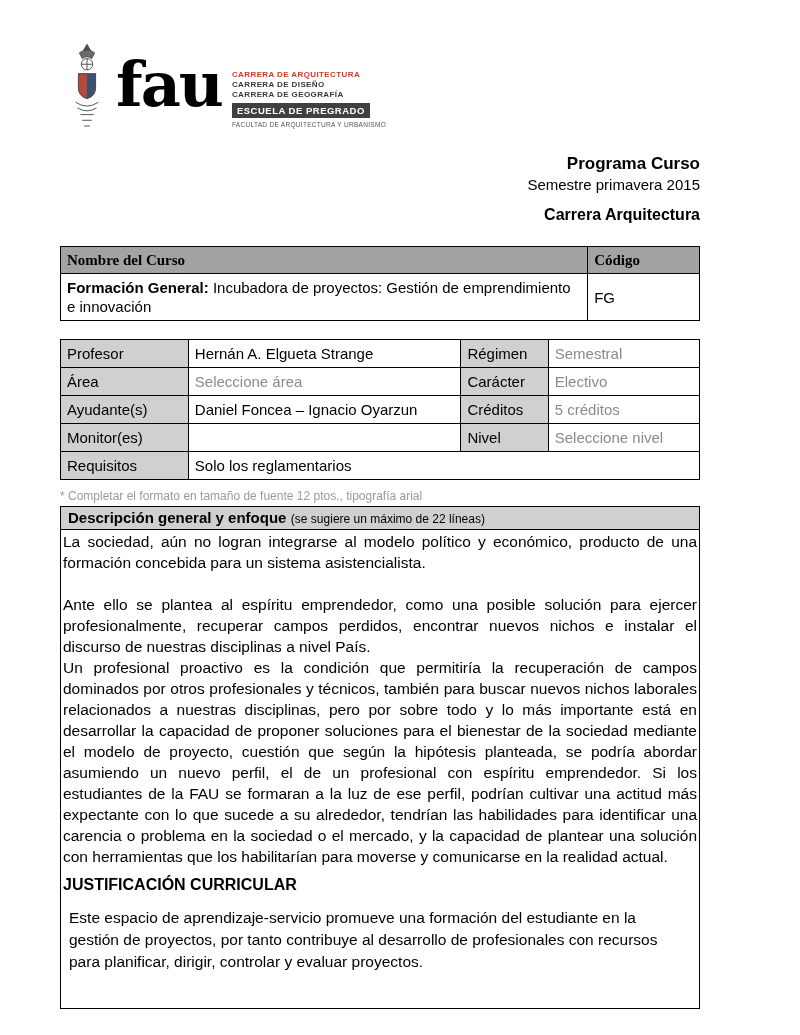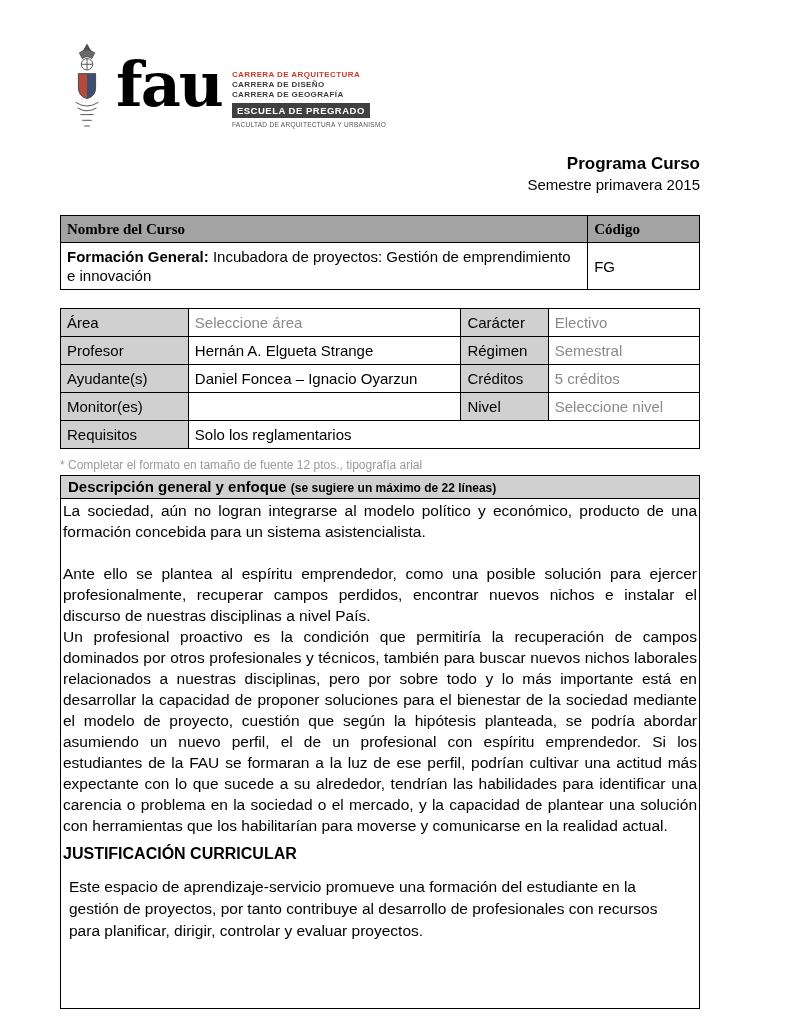--- a/index.html
+++ b/index.html
@@ -45,21 +45,21 @@
   .ph { color: #8a8a8a; font-size: 13px; }
 
   .note { font-size: 12px; color: #9a9a9a; margin-top: 9px; margin-bottom: 3px; }
 
   
   .desc-box { flex: 1; display: flex; flex-direction: column; min-height: 0; }
   .desc-header {
     background: #d0d0d0; border: 1px solid #000; padding: 2px 7px; flex: 0 0 auto;
   }
   .desc-title { font-size: 15px; font-weight: bold; }
-  .desc-hint { font-size: 12px; font-weight: bold; }
+  .desc-hint { font-size: 12px; font-weight: normal; }
   .desc-body {
     border-left: 1px solid #000; border-right: 1px solid #000; border-bottom: 1px solid #000;
     flex: 1; padding: 1px 2px 4px 2px;
     font-size: 15.5px; line-height: 21px; text-align: justify;
   }
   .desc-body p { margin: 0; min-height: 21px; }
   .just-heading { font-size: 16px; font-weight: bold; margin: 7px 0 12px 0; text-align: left; }
   .just-text { text-align: left; line-height: 22px; padding-left: 6px; padding-right: 14px; }
 </style>
 </head>
@@ -90,20 +90,21 @@
       <div class="career-line">CARRERA DE DISEÑO</div>
       <div class="career-line">CARRERA DE GEOGRAFÍA</div>
       <div class="pregrado-box">ESCUELA DE PREGRADO</div>
       <div class="faculty-line">FACULTAD DE ARQUITECTURA Y URBANISMO</div>
     </div>
   </div>
 
   <div class="doc-header">
     <div class="doc-title">Programa Curso</div>
     <div class="doc-semester">Semestre primavera 2015</div>
+    <div class="doc-career">Carrera Arquitectura</div>
   </div>
 
   <table class="tbl course-table">
     <colgroup>
         <col style="width:495px">
         <col style="width:105px">
       </colgroup>
     <tbody>
         <tr class="hdr-row">
       <td class="hdr-cell">Nombre del Curso</td>
@@ -121,30 +122,30 @@
 
   <table class="tbl details-table">
     <colgroup>
         <col style="width:120px">
         <col style="width:256px">
         <col style="width:82px">
         <col style="width:142px">
       </colgroup>
     <tbody>
         <tr>
+      <td class="lbl-cell">Profesor</td>
+      <td>Hernán A. Elgueta Strange</td>
+      <td class="lbl-cell">Régimen</td>
+      <td class="ph">Semestral</td>
+    </tr>
+    <tr>
       <td class="lbl-cell">Área</td>
       <td class="ph">Seleccione área</td>
       <td class="lbl-cell">Carácter</td>
       <td class="ph">Electivo</td>
-    </tr>
-    <tr>
-      <td class="lbl-cell">Profesor</td>
-      <td>Hernán A. Elgueta Strange</td>
-      <td class="lbl-cell">Régimen</td>
-      <td class="ph">Semestral</td>
     </tr>
     <tr>
       <td class="lbl-cell">Ayudante(s)</td>
       <td>Daniel Foncea – Ignacio Oyarzun</td>
       <td class="lbl-cell">Créditos</td>
       <td class="ph">5 créditos</td>
     </tr>
     <tr>
       <td class="lbl-cell">Monitor(es)</td>
       <td></td>

